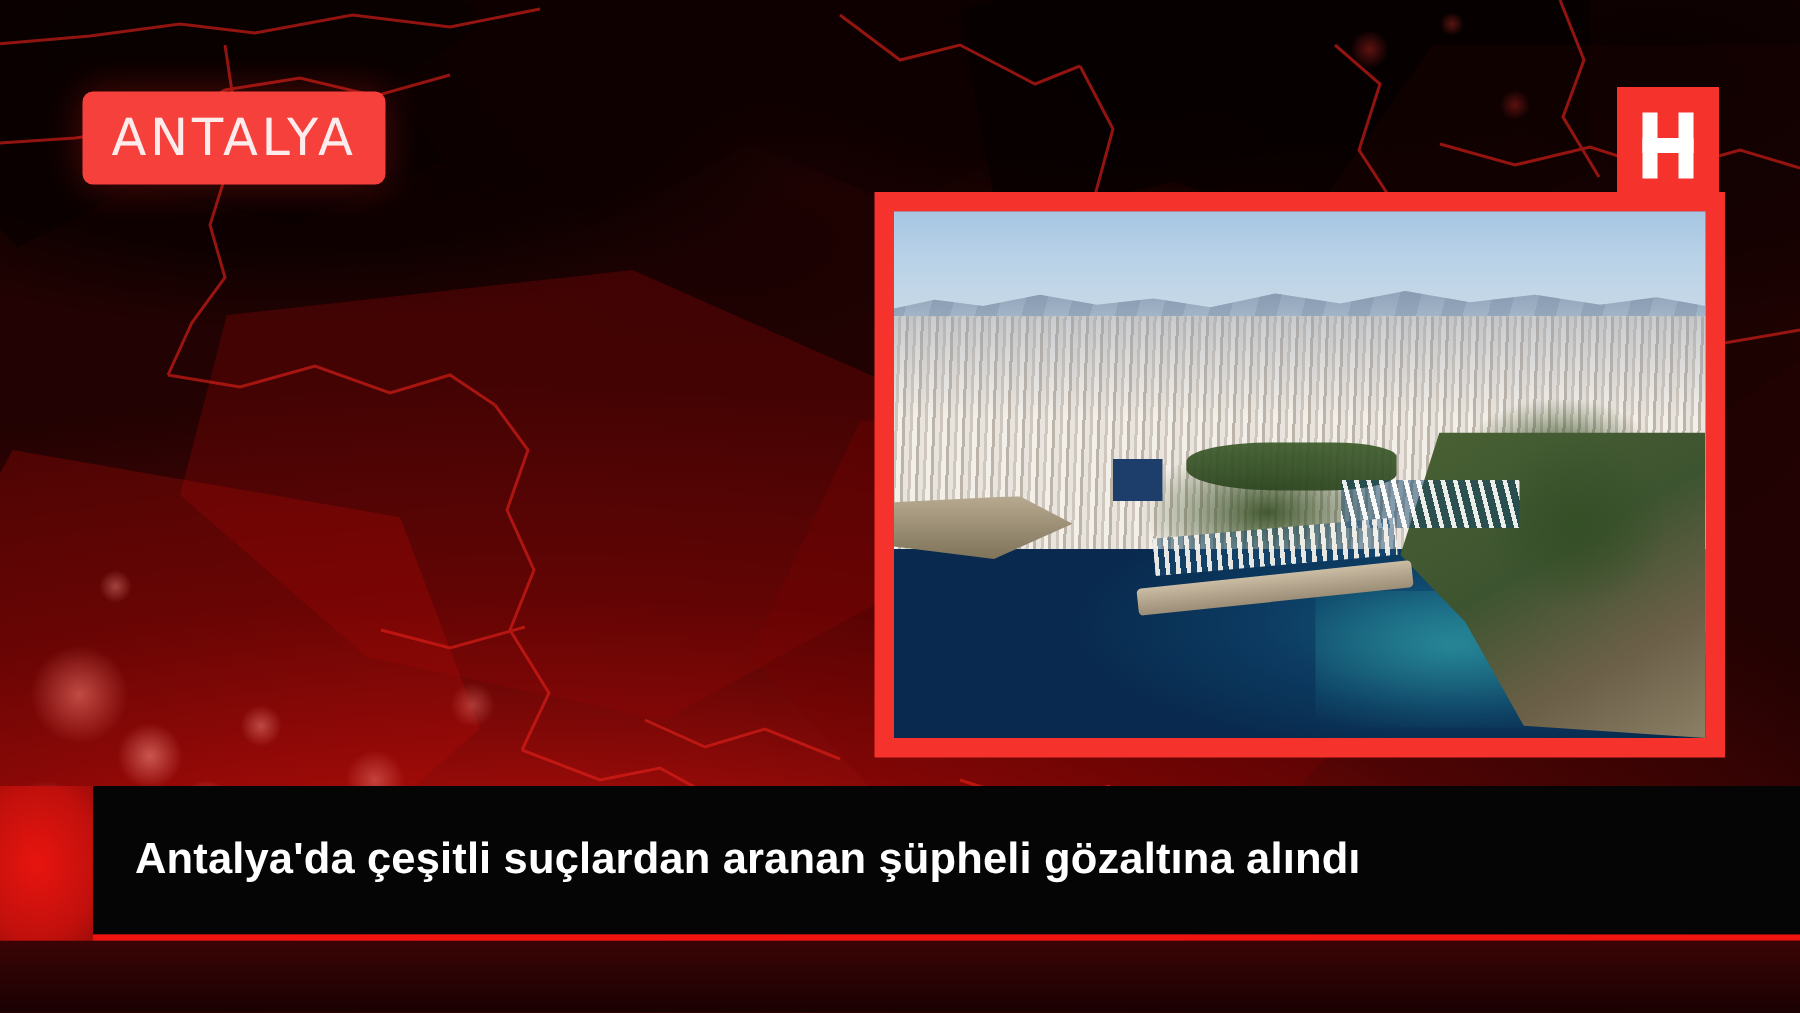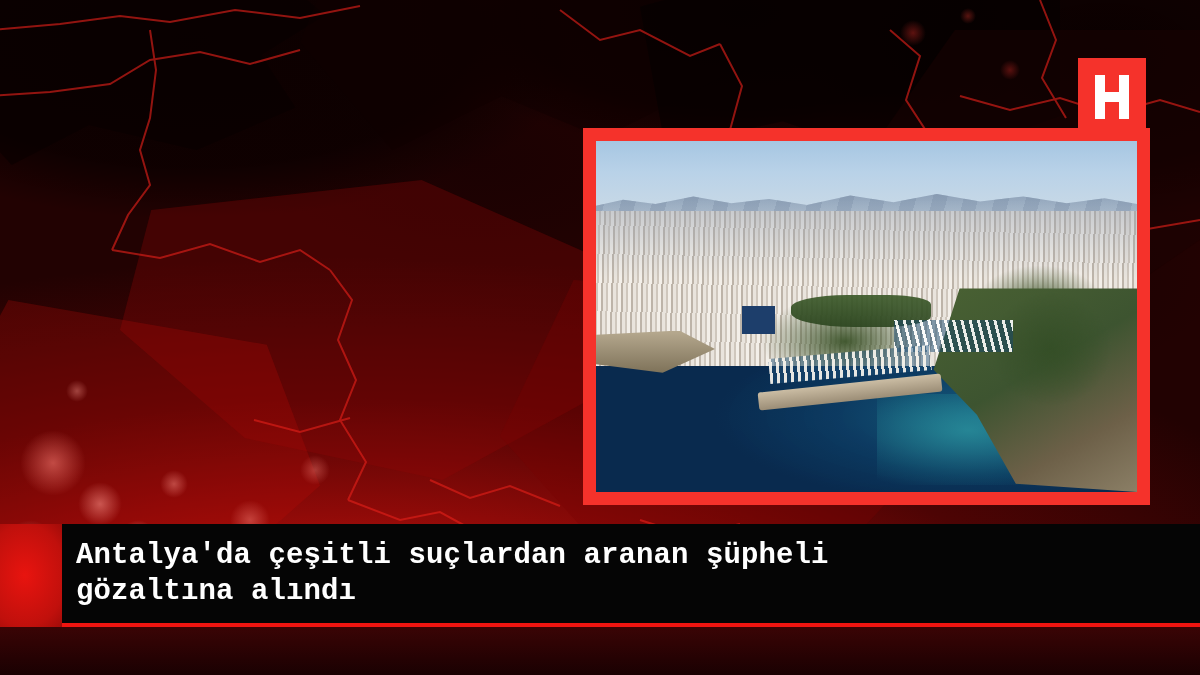--- a/index.html
+++ b/index.html
@@ -138,27 +138,26 @@
     background:linear-gradient(#b6a98f,#7e7259);clip-path:polygon(0% 10%,70% 0%,100% 44%,56% 100%,0% 80%);}
 
   
   .caption{
     position:absolute;left:62px;top:524px;right:0;height:99px;
     background:#050505;
     z-index:7;
     display:flex;align-items:center;
   }
   .caption h1{
-    margin:0;padding:0 14px 0 14px;
+    margin:0;padding:0 14px 0 28px;
     color:#ffffff;
     font-size:29px;line-height:1.22;
     font-weight:bold;
     letter-spacing:.1px;
     max-width:830px;
-    font-family:Liberation Mono, monospace;
   }
   .caption-rule{
     position:absolute;left:62px;top:623px;right:0;height:4px;
     background:#f01410;z-index:8;
   }
   .bottom-fill{
     position:absolute;left:0;top:627px;right:0;bottom:0;
     background:linear-gradient(#3a0405,#1a0102);z-index:5;
   }
   .left-strip{
@@ -214,20 +213,23 @@
   <div class="bokeh" style="left:230px;top:500px;width:40px;height:40px;background:radial-gradient(circle,rgba(255,140,130,.42),rgba(255,80,70,0) 70%);"></div>
   <div class="bokeh" style="left:300px;top:455px;width:30px;height:30px;background:radial-gradient(circle,rgba(255,140,130,.38),rgba(255,80,70,0) 70%);"></div>
   <div class="bokeh" style="left:360px;top:540px;width:46px;height:46px;background:radial-gradient(circle,rgba(255,120,110,.32),rgba(255,80,70,0) 70%);"></div>
   <div class="bokeh" style="left:420px;top:640px;width:40px;height:40px;background:radial-gradient(circle,rgba(255,110,100,.28),rgba(255,80,70,0) 70%);"></div>
   <div class="bokeh" style="left:520px;top:645px;width:34px;height:34px;background:radial-gradient(circle,rgba(255,110,100,.25),rgba(255,80,70,0) 70%);"></div>
   <div class="bokeh" style="left:66px;top:380px;width:22px;height:22px;background:radial-gradient(circle,rgba(255,160,150,.40),rgba(255,80,70,0) 70%);"></div>
   <div class="bokeh" style="left:900px;top:20px;width:26px;height:26px;background:radial-gradient(circle,rgba(200,40,35,.45),rgba(120,10,8,0) 70%);"></div>
   <div class="bokeh" style="left:1000px;top:60px;width:20px;height:20px;background:radial-gradient(circle,rgba(200,40,35,.40),rgba(120,10,8,0) 70%);"></div>
   <div class="bokeh" style="left:960px;top:8px;width:16px;height:16px;background:radial-gradient(circle,rgba(210,50,40,.40),rgba(120,10,8,0) 70%);"></div>
 
+  <div class="badge">
+    <span>ANTALYA</span>
+  </div>
 
   <div class="logo">
     <span class="h-glyph">
       <i class="l"></i>
         <i class="b"></i>
         <i class="r"></i>
     </span>
   </div>
 
   <div class="photo-frame">

